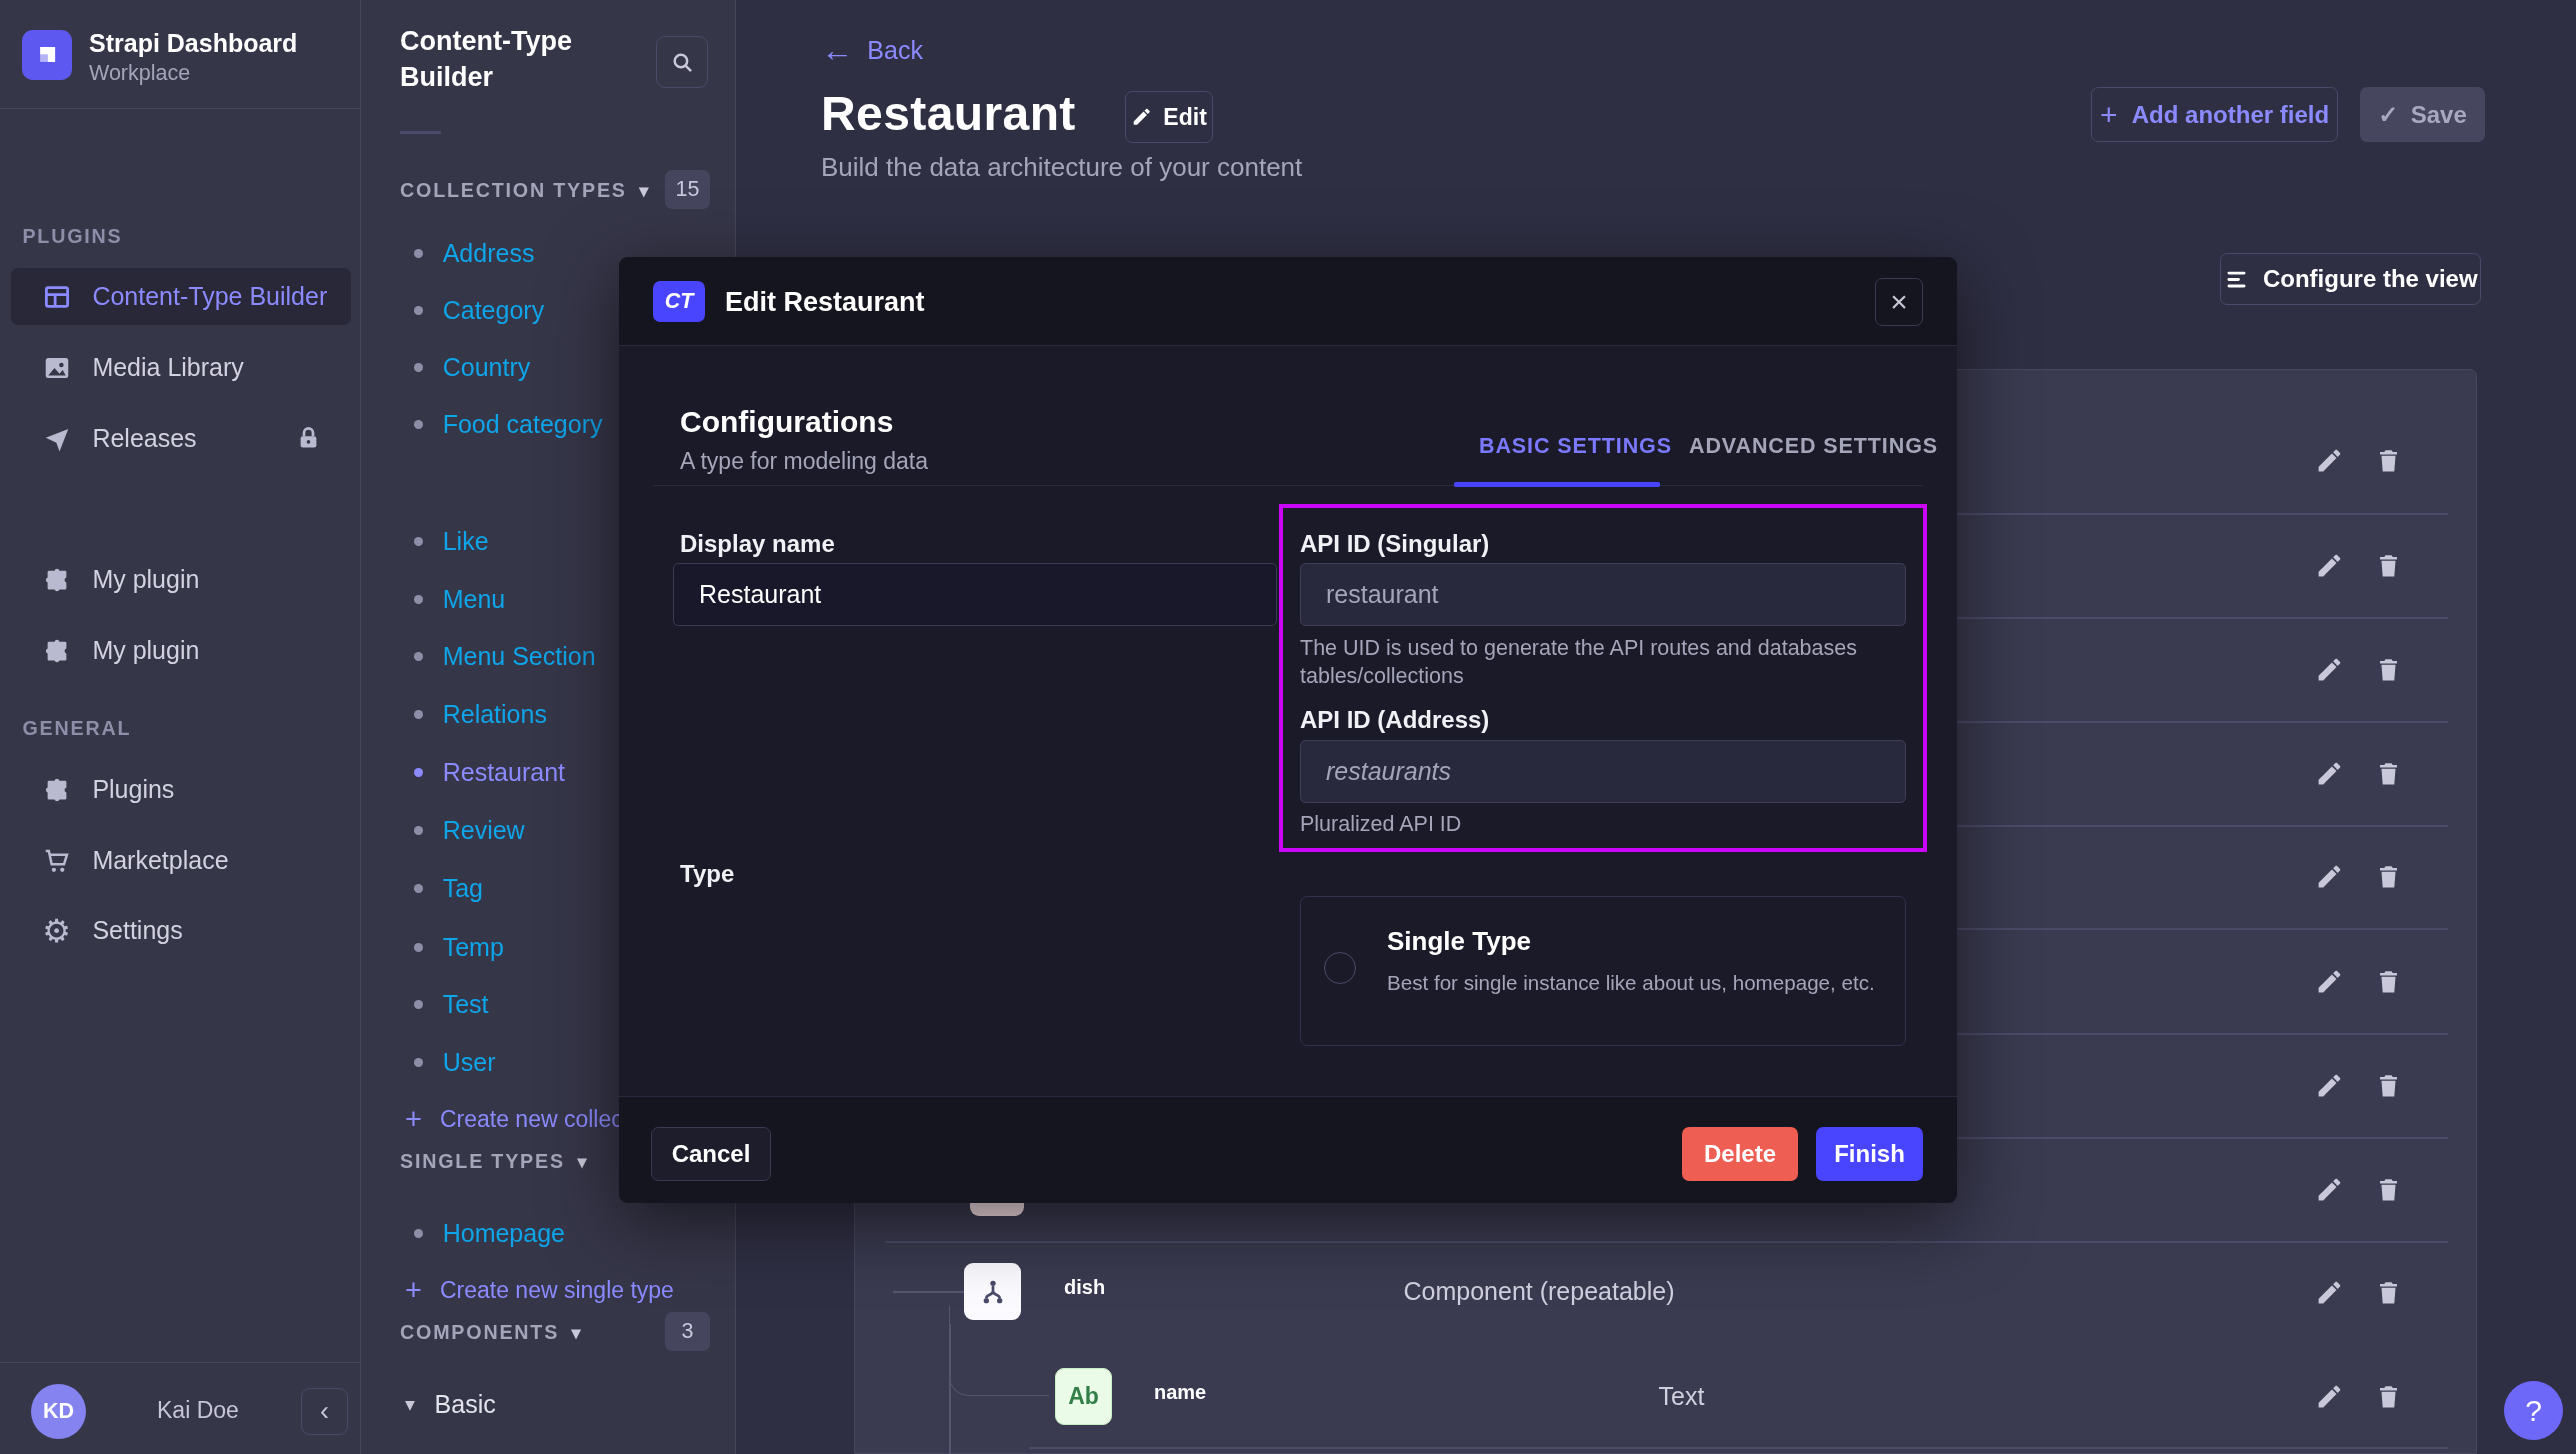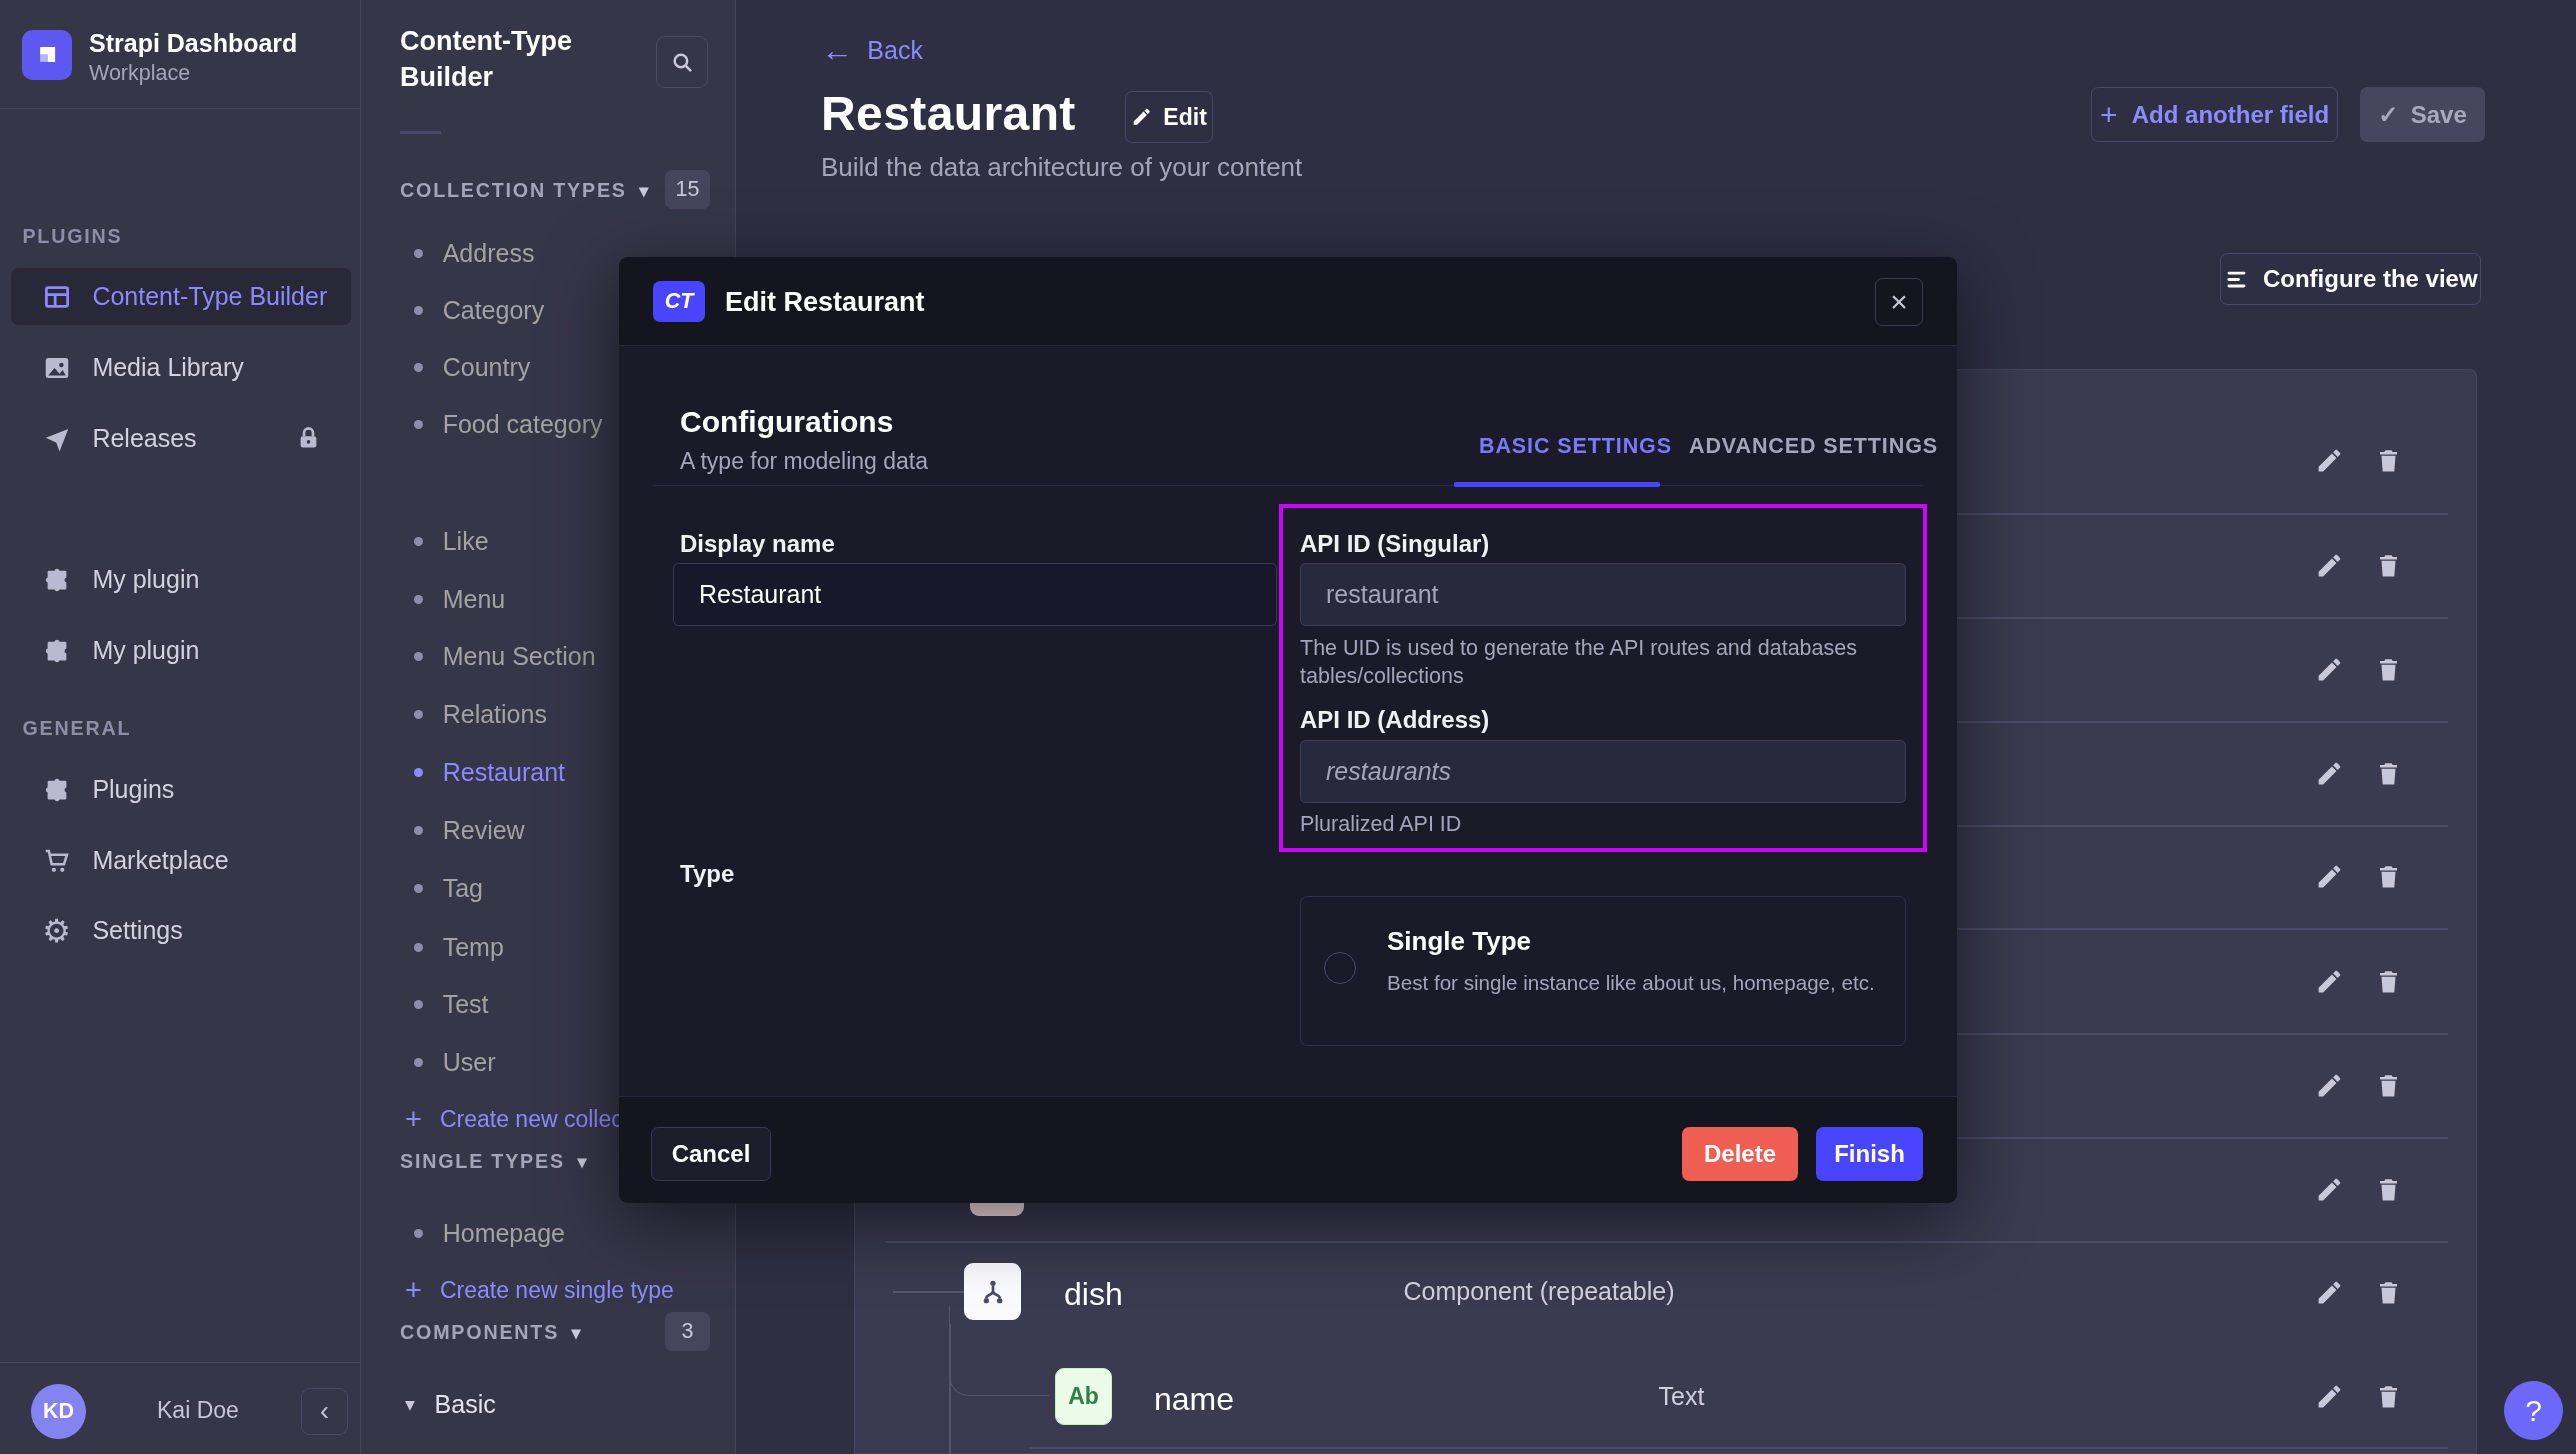--- a/index.html
+++ b/index.html
@@ -35,21 +35,21 @@
   .collapse{left:301px;top:1388px;width:47px;height:47px;border:0.9px solid #4a4a6a;border-radius:9px;display:flex;align-items:center;justify-content:center;color:#c6c6d6;font-size:27px}
 
   
   .bnav{position:absolute;left:361px;top:0;width:375px;height:1454px;background:var(--side);border-right:0.9px solid var(--side-border);z-index:5}
   .bnav-title{left:39px;top:23px;width:250px;font-size:27px;font-weight:700;line-height:36px}
   .search-btn{left:295px;top:36px;width:52px;height:52px;border:0.9px solid #4a4a6a;border-radius:9px;display:flex;align-items:center;justify-content:center;color:#c8c8d8}
   .mini-div{left:39px;top:131px;width:41px;height:2.7px;background:#4a4a6a}
   .sec-label{left:39px;font-size:19.7px;font-weight:700;letter-spacing:1.8px;color:var(--muted);display:flex;align-items:center;gap:12.5px}
   .sec-label .chev{font-size:18px;color:#c8c8d8}
   .badge{left:304px;width:45px;height:39px;border-radius:7.2px;background:#45455e;color:#c9c9dd;font-size:21.5px;display:flex;align-items:center;justify-content:center}
-  .ct-item{left:0;width:375px;height:57px;display:flex;align-items:center;gap:19.7px;padding-left:53px;font-size:25px;color:#a3a3a3;cursor:pointer}
+  .ct-item{left:0;width:375px;height:57px;display:flex;align-items:center;gap:19.7px;padding-left:53px;font-size:25px;color:#0ea5e9;cursor:pointer}
   .ct-item .dot{width:9px;height:9px;border-radius:50%;background:#8e8ea9;flex:none}
   .ct-item.active{color:var(--purple-l2)}
   .ct-item.active .dot{background:var(--purple-l2)}
   .create-link{left:0;width:375px;height:57px;display:flex;align-items:center;gap:18px;padding-left:44px;font-size:23px;color:var(--purple-l2);cursor:pointer}
   .create-link .plus{font-size:29px;line-height:1}
   .comp-item{left:0;width:375px;height:57px;display:flex;align-items:center;gap:19.7px;padding-left:44px;font-size:25px;color:#e4e4ef}
   .comp-item .chev{font-size:19.7px;color:#c8c8d8}
 
   
   .back{left:821px;top:34px;display:flex;align-items:center;gap:14.3px;color:var(--purple-l2);font-size:25px;cursor:pointer}
@@ -62,21 +62,21 @@
   .addfield-btn .plus{font-size:30px;font-weight:400}
   .save-btn{left:2360px;top:87px;width:125px;height:55px;background:#46465f;border-radius:7.2px;display:flex;align-items:center;justify-content:center;gap:12.5px;color:#a8a8bf;font-size:24px;font-weight:700}
   .config-btn{left:2220px;top:253px;width:261px;height:52px;border:0.9px solid #4a4a6a;border-radius:7.2px;display:flex;align-items:center;justify-content:center;gap:12.5px;font-size:24px;font-weight:700;color:#fff}
   .config-btn .nico{width:27px;height:27px;color:#fff}
   .fields-panel{left:854px;top:369px;width:1623px;height:1085px;background:var(--panel);border-radius:7.2px 7.2px 0 0;border:0.9px solid #47475f}
   .rdiv{left:885px;width:1563px;height:1.8px;background:var(--divider)}
   .ract{left:2315px;width:107px;height:30px;display:flex;gap:30px;align-items:center}
   .ract .abtn{width:29px;height:29px;color:var(--iconc);cursor:pointer}
   .tree{background:#55556e}
   .field-ic{width:57px;height:57px;border-radius:9px;display:flex;align-items:center;justify-content:center}
-  .fname{font-size:32px;font-weight:400;color:#fff}
+  .fname{font-size:20px;font-weight:700;color:#fff}
   .ftype{font-size:25px;color:#d0d0e0}
   .help-btn{left:2504px;top:1381px;width:59px;height:59px;border-radius:50%;background:#6e68f8;display:flex;align-items:center;justify-content:center;font-size:30px;color:#fff;z-index:60}
 
   
   .modal{position:absolute;left:619px;top:257px;width:1338px;height:946px;background:var(--modal);border-radius:9px;box-shadow:0 18px 72px rgba(0,0,0,.55);z-index:50}
   .m-head{position:absolute;left:0;top:0;width:1338px;height:89px;background:var(--modal-edge);border-radius:9px 9px 0 0;border-bottom:0.9px solid var(--modal-line)}
   .ct-badge{left:34px;top:24px;width:52px;height:41px;border-radius:7.2px;background:var(--purple);display:flex;align-items:center;justify-content:center;font-size:21.5px;font-weight:700;font-style:italic;color:#fff}
   .m-title{left:106px;top:29.5px;font-size:27px;font-weight:700}
   .m-close{left:1256px;top:20.6px;width:48px;height:48px;border:0.9px solid #3a3a55;border-radius:7.2px;display:flex;align-items:center;justify-content:center;font-size:30px;color:#c6c6d6;cursor:pointer}
   .m-sec-title{left:61px;top:148px;font-size:30px;font-weight:700}

